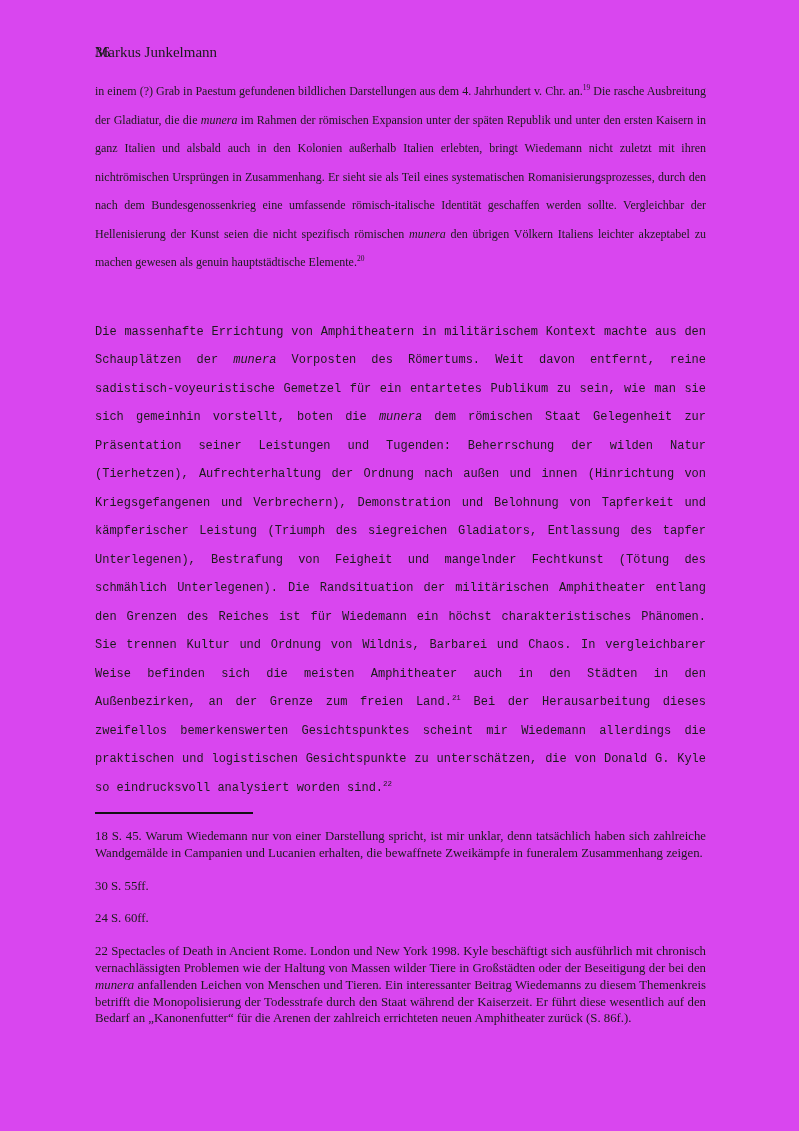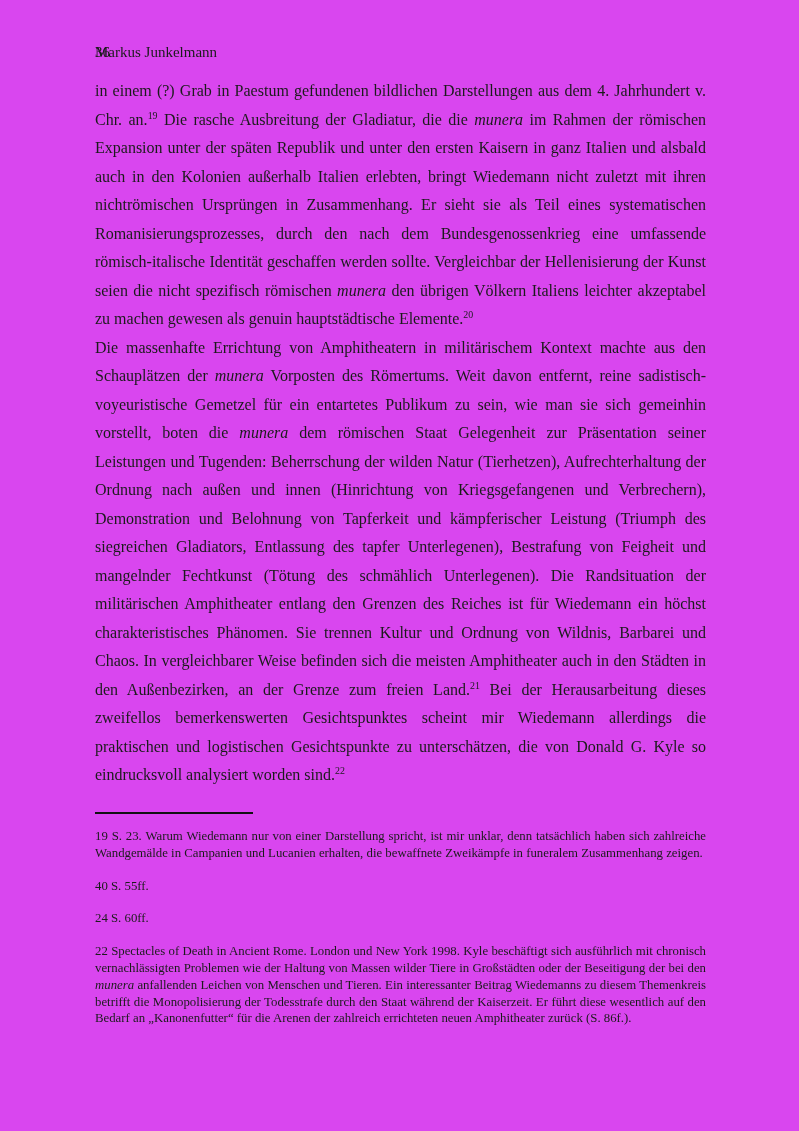--- a/index.html
+++ b/index.html
@@ -32,28 +32,30 @@
   .running-header {
     display: block;
     width: 100%;
     text-align: left;
   }
   .content {
     position: absolute;
     top: 77px;
     left: 95px;
     width: 611px;
-    font-size: 16px;
+    font-size: 12px;
     line-height: 28.5px;
     text-align: justify;
   }
   .para {
     margin: 0;
   }
   .para-gap {
+    margin-top: 41px;
+    font-family: Liberation Mono, monospace;
   }
   em {
     font-style: italic;
   }
   sup {
     font-size: 0.62em;
     line-height: 0;
     vertical-align: super;
   }
   .footnote-sep {
@@ -91,19 +93,19 @@
   </div>
 
   <div class="content">
     <p class="para"><span>in einem (?) Grab in Paestum gefundenen bildlichen Darstellungen aus dem 4. Jahrhundert v. Chr. an.</span><sup>19</sup><span> Die rasche Ausbreitung der Gladiatur, die die </span><em>munera</em><span> im Rahmen der römischen Expansion unter der späten Republik und unter den ersten Kaisern in ganz Italien und alsbald auch in den Kolonien außerhalb Italien erlebten, bringt Wiedemann nicht zuletzt mit ihren nichtrömischen Ursprüngen in Zusammenhang. Er sieht sie als Teil eines systematischen Romanisierungsprozesses, durch den nach dem Bundesgenossenkrieg eine umfassende römisch-italische Identität geschaffen werden sollte. Vergleichbar der Hellenisierung der Kunst seien die nicht spezifisch römischen </span><em>munera</em><span> den übrigen Völkern Italiens leichter akzeptabel zu machen gewesen als genuin hauptstädtische Elemente.</span><sup>20</sup></p>
     <p class="para para-gap"><span>Die massenhafte Errichtung von Amphitheatern in militärischem Kontext machte aus den Schauplätzen der </span><em>munera</em><span> Vorposten des Römertums. Weit davon entfernt, reine sadistisch-voyeuristische Gemetzel für ein entartetes Publikum zu sein, wie man sie sich gemeinhin vorstellt, boten die </span><em>munera</em><span> dem römischen Staat Gelegenheit zur Präsentation seiner Leistungen und Tugenden: Beherrschung der wilden Natur (Tierhetzen), Aufrechterhaltung der Ordnung nach außen und innen (Hinrichtung von Kriegsgefangenen und Verbrechern), Demonstration und Belohnung von Tapferkeit und kämpferischer Leistung (Triumph des siegreichen Gladiators, Entlassung des tapfer Unterlegenen), Bestrafung von Feigheit und mangelnder Fechtkunst (Tötung des schmählich Unterlegenen). Die Randsituation der militärischen Amphitheater entlang den Grenzen des Reiches ist für Wiedemann ein höchst charakteristisches Phänomen. Sie trennen Kultur und Ordnung von Wildnis, Barbarei und Chaos. In vergleichbarer Weise befinden sich die meisten Amphitheater auch in den Städten in den Außenbezirken, an der Grenze zum freien Land.</span><sup>21</sup><span> Bei der Herausarbeitung dieses zweifellos bemerkenswerten Gesichtspunktes scheint mir Wiedemann allerdings die praktischen und logistischen Gesichtspunkte zu unterschätzen, die von Donald G. Kyle so eindrucksvoll analysiert worden sind.</span><sup>22</sup></p>
   </div>
 
   <div class="footnote-sep"></div>
 
   <div class="footnotes">
-    <p class="footnote"><span>19 S. 23. Warum Wiedemann nur von einer Darstellung spricht, ist mir unklar, denn tatsächlich haben sich zahlreiche Wandgemälde in Campanien und Lucanien erhalten, die bewaffnete Zweikämpfe in funeralem Zusammenhang zeigen.</span></p>
-    <p class="footnote"><span>40 S. 55ff.</span></p>
+    <p class="footnote"><span>18 S. 45. Warum Wiedemann nur von einer Darstellung spricht, ist mir unklar, denn tatsächlich haben sich zahlreiche Wandgemälde in Campanien und Lucanien erhalten, die bewaffnete Zweikämpfe in funeralem Zusammenhang zeigen.</span></p>
+    <p class="footnote"><span>30 S. 55ff.</span></p>
     <p class="footnote"><span>24 S. 60ff.</span></p>
     <p class="footnote"><span>22 Spectacles of Death in Ancient Rome. London und New York 1998. Kyle beschäftigt sich ausführlich mit chronisch vernachlässigten Problemen wie der Haltung von Massen wilder Tiere in Großstädten oder der Beseitigung der bei den </span><em>munera</em><span> anfallenden Leichen von Menschen und Tieren. Ein interessanter Beitrag Wiedemanns zu diesem Themenkreis betrifft die Monopolisierung der Todesstrafe durch den Staat während der Kaiserzeit. Er führt diese wesentlich auf den Bedarf an „Kanonenfutter“ für die Arenen der zahlreich errichteten neuen Amphitheater zurück (S. 86f.).</span></p>
   </div>
 
 </div>
 
 </body></html>

